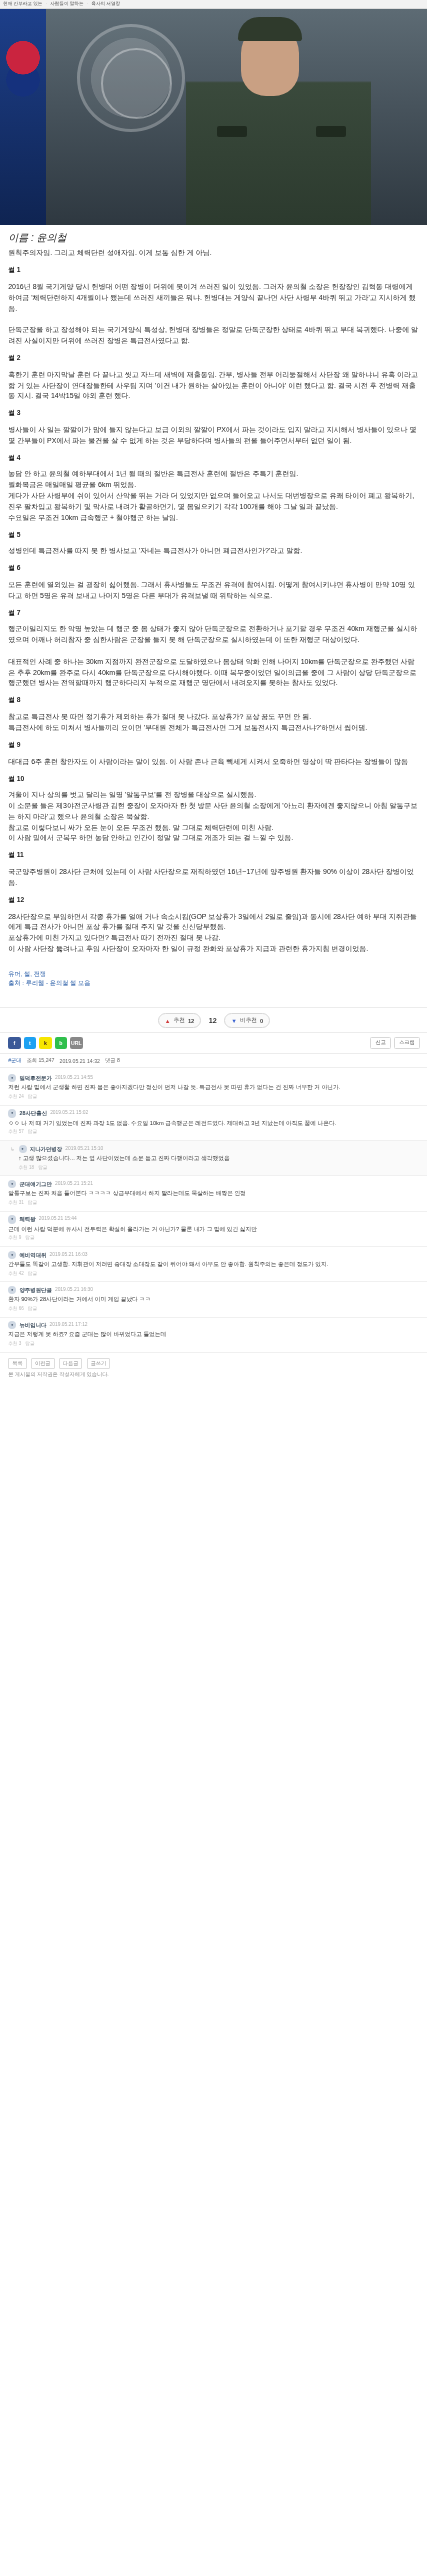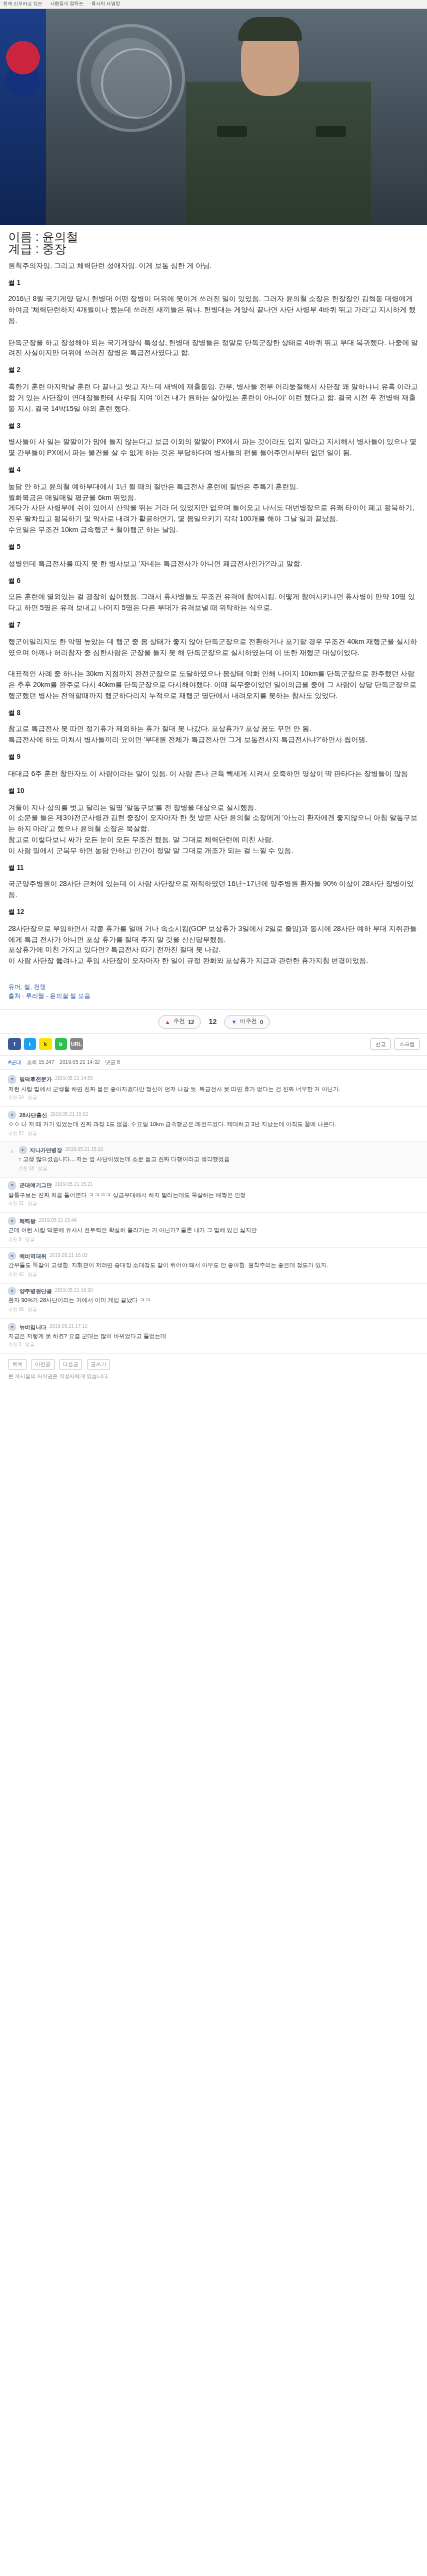--- a/index.html
+++ b/index.html
@@ -71,33 +71,33 @@
     background:#2f3a2c; border-radius: 31px 31px 4.1px 4.1px;
   }
   .hero .shoulderL, .hero .shoulderR{
     position:absolute; bottom:88px; width:30px; height:11.3px; background:#1f2a1f; border-radius:2.1px;
   }
   .hero .shoulderL{ right:181px; }
   .hero .shoulderR{ right:82px; }
 
   
   .content { padding: 7.2px 8.2px 5.2px 8.2px; }
-  .meta-line { font-size: 12px; line-height: 11.3px; margin: 0 0 1px 0; }
+  .meta-line { font-size: 10px; line-height: 11.3px; margin: 0 0 1px 0; font-style: italic; }
   .para { font-size: 7px; line-height: 10.8px; margin: 0 0 7.2px 0; white-space: pre-wrap; }
   .seg-label { font-weight: bold; }
   .blank { height: 4.1px; }
 
   
   .linkblock { padding: 3.1px 8.2px 0 8.2px; }
   .linkblock a { color:#2b5fa8; text-decoration:none; font-size:6.2px; }
 
   
   .votebar{
     display:flex; align-items:center; justify-content:center; gap:5.2px;
-    padding:5.2px 0 4.1px 0; border-top:0.5px solid #ececec; margin-top:8px;
+    padding:5.2px 0 4.1px 0; border-top:0.5px solid #ececec; margin-top:19px;
   }
   .vote-btn{
     display:flex; align-items:center; gap:3.1px;
     border:0.5px solid #d8d8d8; background:#fafafa; border-radius:8.2px;
     padding:2.1px 6.2px; font-size:5.7px; color:#444;
   }
   .vote-btn.up .ico{ color:#d13b3b; }
   .vote-btn.down .ico{ color:#3b63d1; }
   .vote-count{ font-weight:bold; }
   .vote-num{ font-size:7.2px; font-weight:bold; color:#333; padding:0 2.1px; }
@@ -167,21 +167,20 @@
     <div class="emblem"></div>
     <div class="person"></div>
     <div class="head"></div>
     <div class="cap"></div>
     <div class="shoulderL"></div>
     <div class="shoulderR"></div>
   </div>
 
   <div class="content">
     <p class="meta-line">이름 : 윤의철</p>
-    <p class="meta-line">계급 : 중장</p>
     <div class="blank"></div>
 
     <p class="para">원칙주의자임. 그리고 체력단련 성애자임. 이게 보통 심한 게 아님.</p>
 
     <p class="seg-label">썰 1</p>
     <p class="para">2016년 8월 국기게양 당시 헌병대 어떤 장병이 더위에 못이겨 쓰러진 일이 있었음. 그러자 윤의철 소장은 헌장장인 김혁동 대령에게 하여금 '체력단련하지 4개월이나 됐는데 쓰러진 새끼들은 뭐냐. 헌병대는 게양식 끝나면 사단 사령부 4바퀴 뛰고 가라'고 지시하게 했음.
 
 단독군장을 하고 장성해야 되는 국기게양식 특성상, 헌병대 장병들은 정말로 단독군장한 상태로 4바퀴 뛰고 부대 복귀했다. 나중에 알려진 사실이지만 더위에 쓰러진 장병은 특급전사였다고 함.</p>
 
     <p class="seg-label">썰 2</p>

